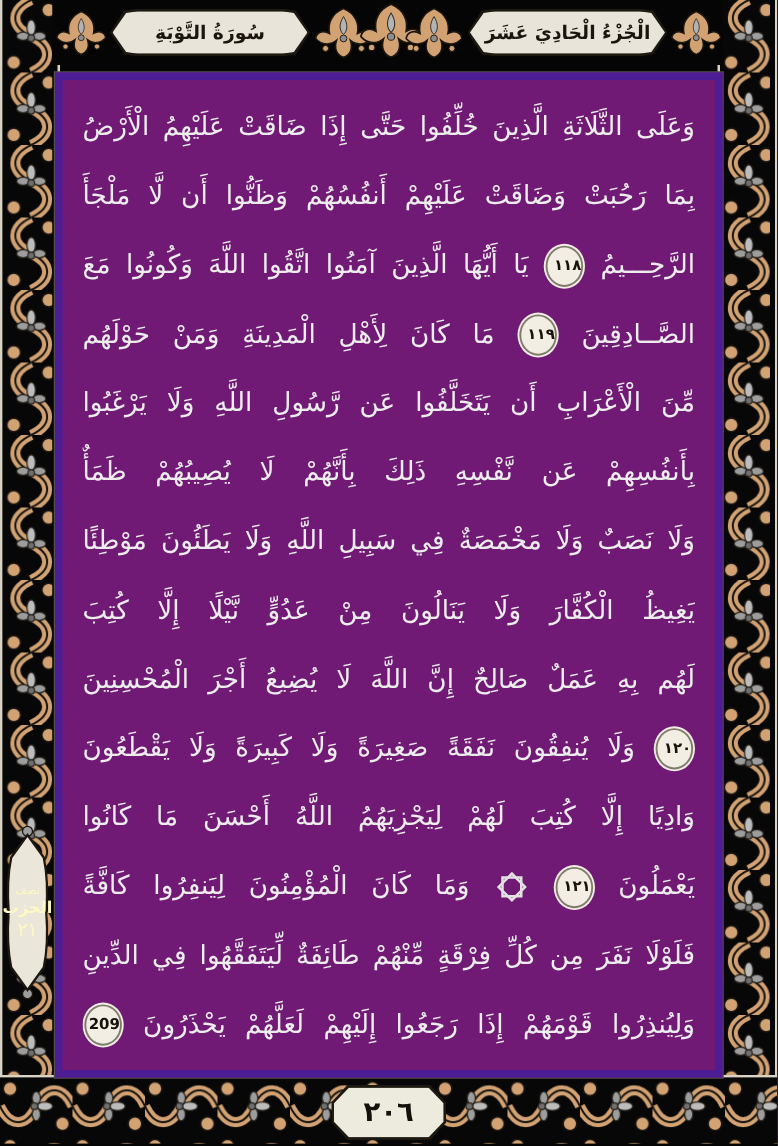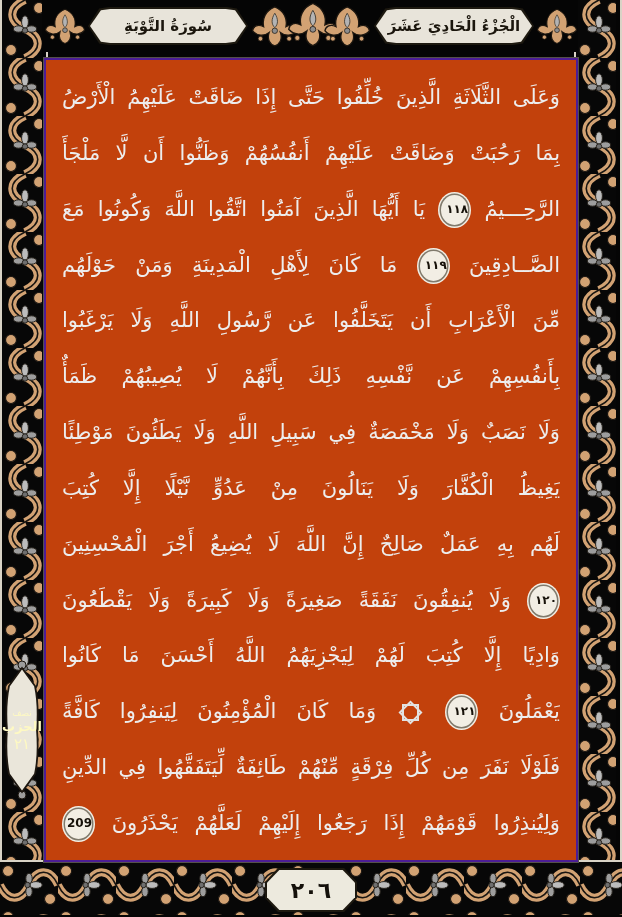--- a/index.html
+++ b/index.html
@@ -21,21 +21,21 @@
   .cartouche{flex:1 1 auto;height:38px;position:relative;margin:0 2px;}
   .cart-outline{position:absolute;inset:0;background:#1d1910;
                 clip-path:polygon(0 50%,7% 4%,13% 0,87% 0,93% 4%,100% 50%,93% 96%,87% 100%,13% 100%,7% 96%);}
   .cart-fill{position:absolute;inset:2px;background:#e8e4da;
              clip-path:polygon(0 50%,7% 4%,13% 0,87% 0,93% 4%,100% 50%,93% 96%,87% 100%,13% 100%,7% 96%);
              display:flex;align-items:center;justify-content:center;}
   .cart-text{color:#1b160d;font-size:15px;font-weight:bold;direction:rtl;white-space:nowrap;}
 
   
   .text-panel{position:absolute;left:44px;right:44px;top:58px;bottom:55px;
-              background:#c2410c;border:2px solid #4c1d95;box-shadow:0 0 0 1px #55504a;}
+              background:#701a75;border:6px solid #4c1d95;box-shadow:0 0 0 1px #55504a;}
   .lines{position:absolute;inset:12px 16px;display:flex;flex-direction:column;justify-content:space-between;}
   .qline{height:50px;line-height:50px;direction:rtl;color:#ededed;font-size:21px;
          text-align:justify;text-align-last:justify;overflow:hidden;}
   .ayah-medallion{display:inline-block;width:27px;height:30px;line-height:29px;border-radius:50%;
          background:#f2eee4;color:#17120a;font-size:12px;font-weight:bold;text-align:center;
          vertical-align:middle;box-shadow:0 0 0 1.5px #807a6c,0 0 0 3px #f2eee4;margin:0 3px;}
   .rub{display:inline-block;width:13px;height:13px;border:2px solid #e2e2e2;transform:rotate(45deg);
        vertical-align:middle;position:relative;margin:0 6px;}
   .rub::after{content:"";position:absolute;inset:-2px;border:2px solid #e2e2e2;transform:rotate(45deg);}
 

